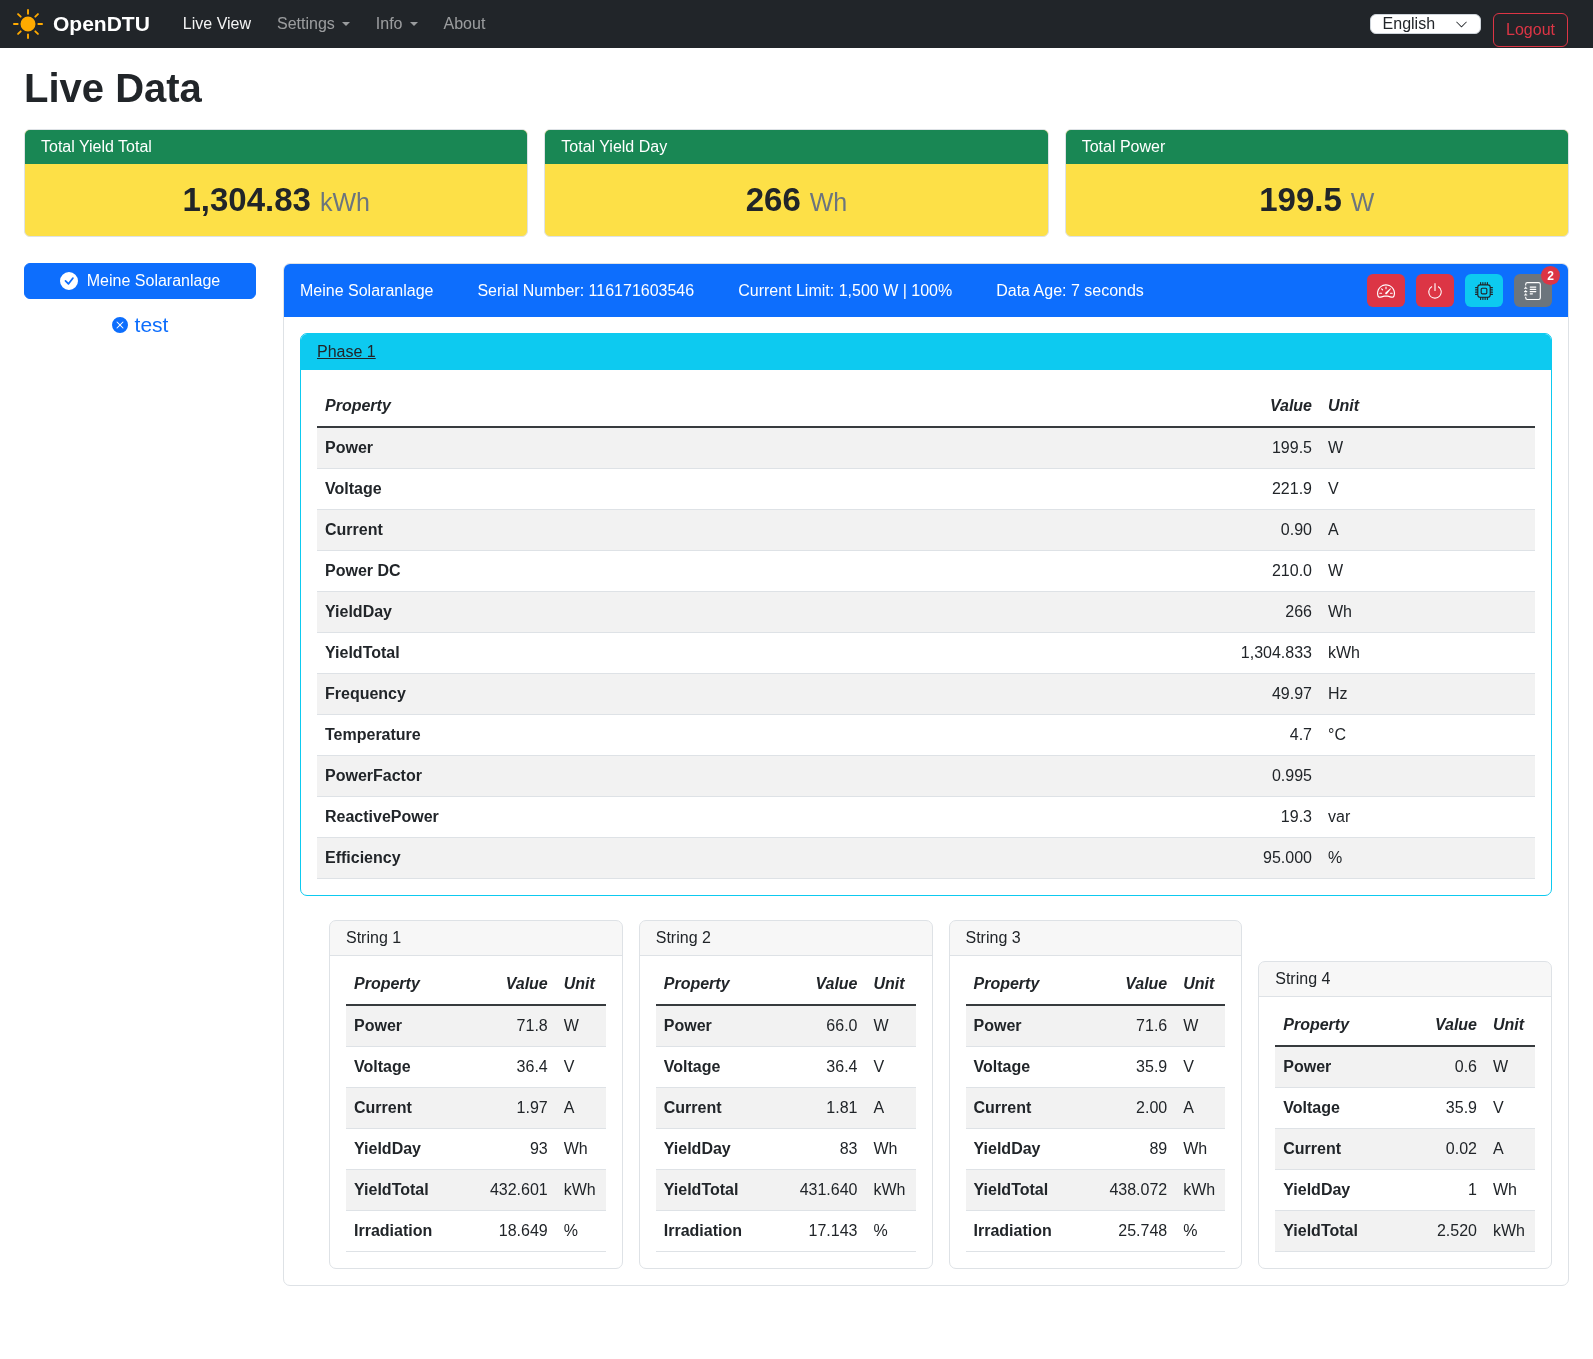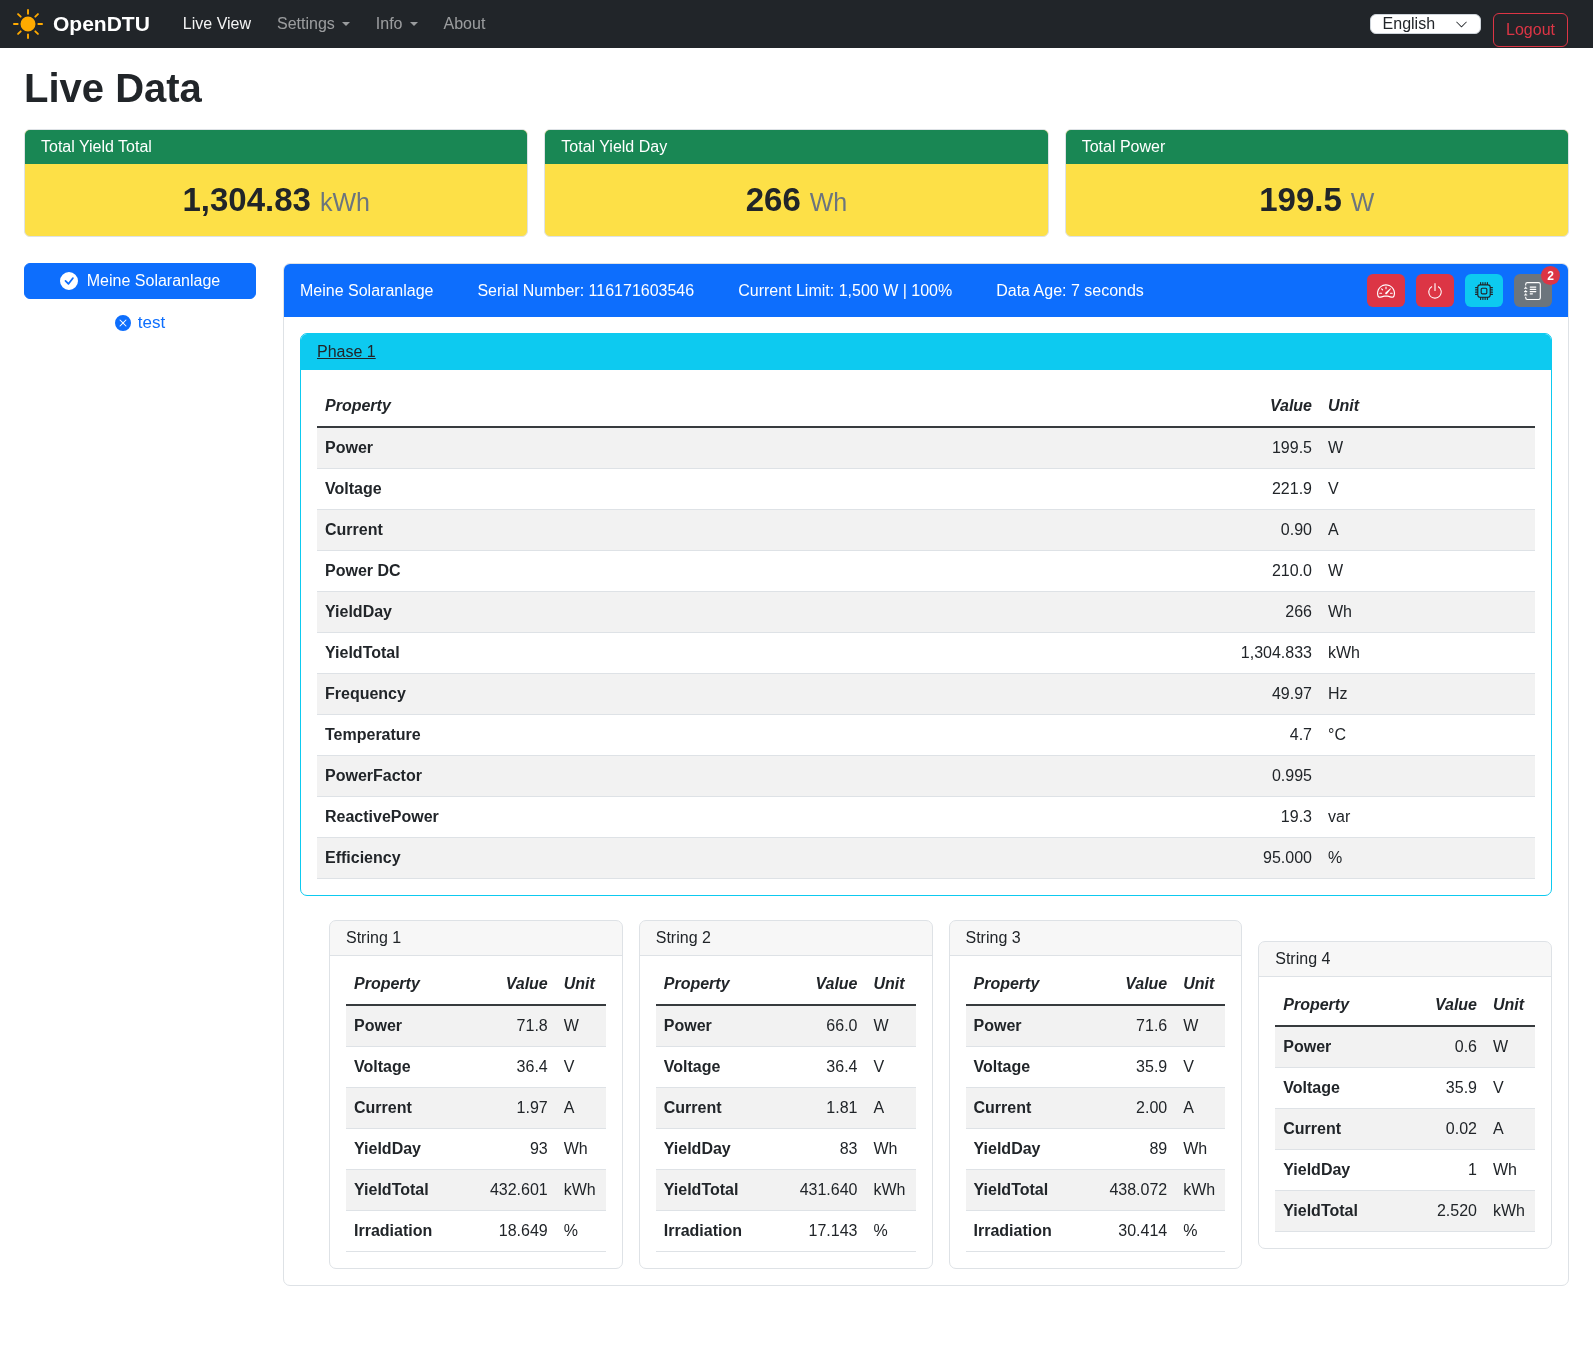--- a/index.html
+++ b/index.html
@@ -65,21 +65,21 @@
   .content-row { display: flex; gap: 27px; margin-top: 26px; align-items: flex-start; }
   .sidebar-col { width: 232px; flex-shrink: 0; }
   .inverter-select-btn {
     width: 100%; background: #0d6efd; border: 1px solid #0d6efd; color: #fff;
     border-radius: 6px; padding: 8px 12px; font-size: 16px;
     display: flex; align-items: center; justify-content: center; gap: 9px;
     cursor: pointer; font-family: inherit;
   }
   .test-link {
     display: flex; align-items: center; justify-content: center; gap: 7px;
-    color: #0d6efd; margin-top: 14px; cursor: pointer; font-size: 17px;
+    color: #0d6efd; margin-top: 14px; cursor: pointer; font-size: 21px;
   }
   .main-col { flex: 1; min-width: 0; }
   
   .inverter-card { border: 1px solid #dee2e6; border-radius: 7px; background: #fff; }
   .inverter-header {
     background: #0d6efd; color: #fff;
     padding: 10px 16px; display: flex; align-items: center; gap: 44px;
     border-radius: 6px 6px 0 0; font-size: 16px;
   }
   .inverter-header .spacer { flex: 1; }
@@ -111,21 +111,21 @@
   }
   .data-table thead th { border-bottom: 2px solid #373b3e; font-weight: 700; font-style: italic; }
   .data-table tbody tr:nth-child(odd) { background: rgba(0,0,0,.05); }
   .data-table tbody th { font-weight: 700; }
   .data-table .val, .data-table .val-h { text-align: right; }
   .phase-table .val, .phase-table .val-h { width: 140px; }
   .phase-table .unit-col { width: 215px; }
   .string-table .val, .string-table .val-h { width: 72px; }
   .string-table .unit-col { width: 50px; }
   
-  .strings-row { display: flex; gap: 16px; margin-top: 24px; align-items: center; padding-left: 29px; }
+  .strings-row { display: flex; gap: 16px; margin-top: 24px; align-items: flex-end; padding-left: 29px; }
   .string-card { flex: 1; border: 1px solid #dee2e6; border-radius: 7px; background: #fff; overflow: hidden; }
   .string-header {
     background: rgba(0,0,0,.03); padding: 8px 16px;
     border-bottom: 1px solid #dee2e6; font-size: 16px; color: #212529;
   }
   .string-body { padding: 8px 16px 16px 16px; }
   svg { display: block; }
 </style>
 </head>
 <body>
@@ -490,21 +490,21 @@
                       </tr>
 
                       <tr>
                         <th>YieldTotal</th>
                         <td class="val">438.072</td>
                         <td class="unit-col">kWh</td>
                       </tr>
 
                       <tr>
                         <th>Irradiation</th>
-                        <td class="val">30.414</td>
+                        <td class="val">25.748</td>
                         <td class="unit-col">%</td>
                       </tr>
                     </tbody>
                 </table>
               </div>
             </div>
 
             <div class="string-card">
               <div class="string-header">String 4</div>
               <div class="string-body">

